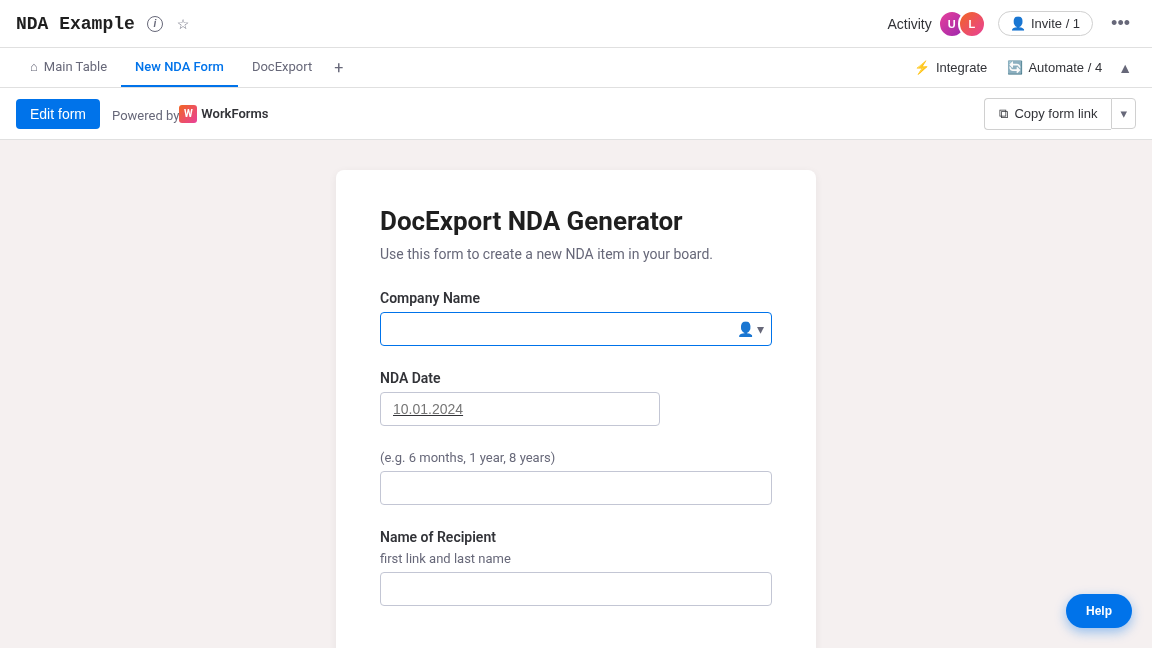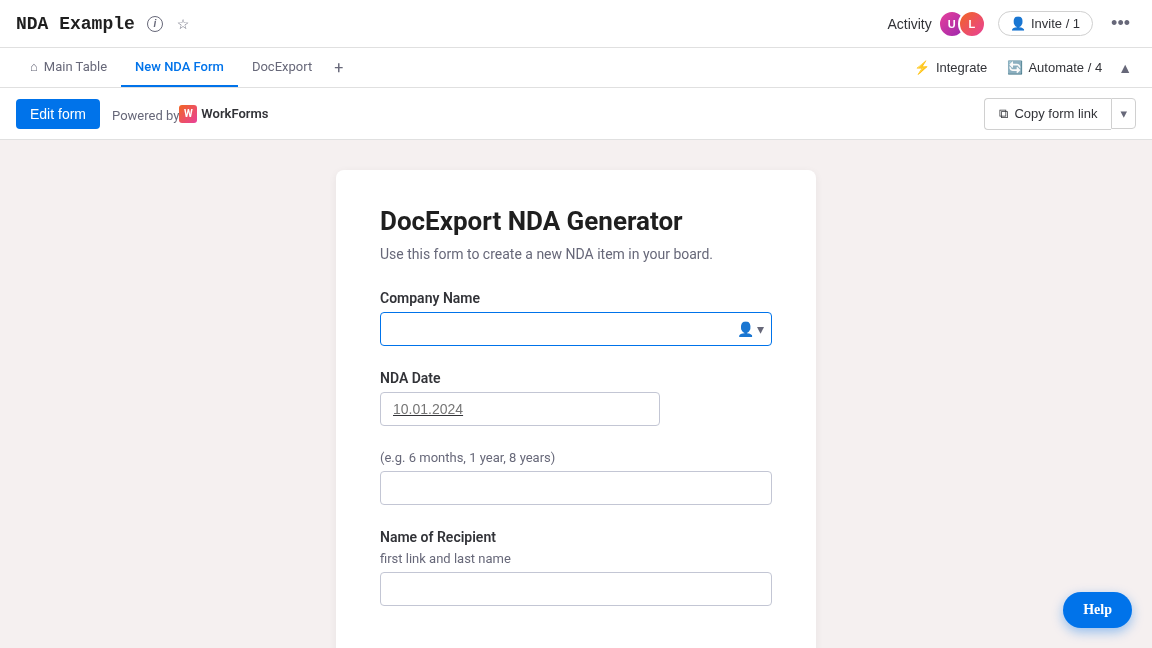--- a/index.html
+++ b/index.html
@@ -330,25 +330,24 @@
     
     .help-btn {
       position: fixed;
       bottom: 20px;
       right: 20px;
       background: #0073ea;
       color: #fff;
       border: none;
       border-radius: 20px;
       padding: 10px 20px;
-      font-size: 14px;
+      font-size: 12px;
       font-weight: 600;
       cursor: pointer;
       box-shadow: 0 4px 12px rgba(0,115,234,0.4);
-      font-family: Liberation Serif, serif;
     }
 
     
     .info-circle {
       display: inline-flex;
       align-items: center;
       justify-content: center;
       width: 16px;
       height: 16px;
       border-radius: 50%;

